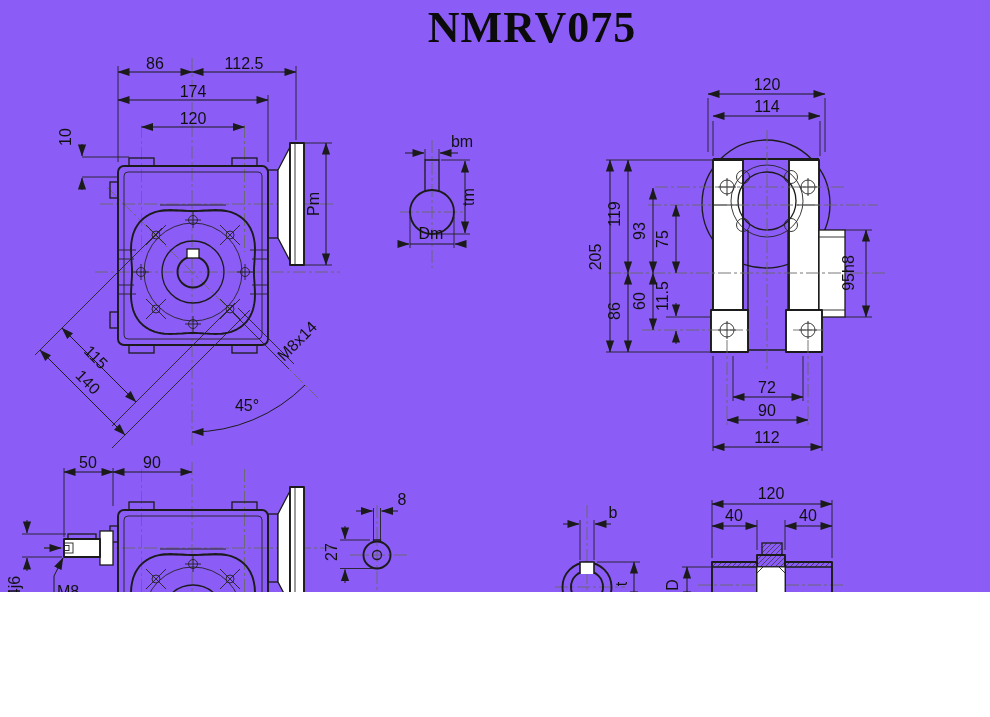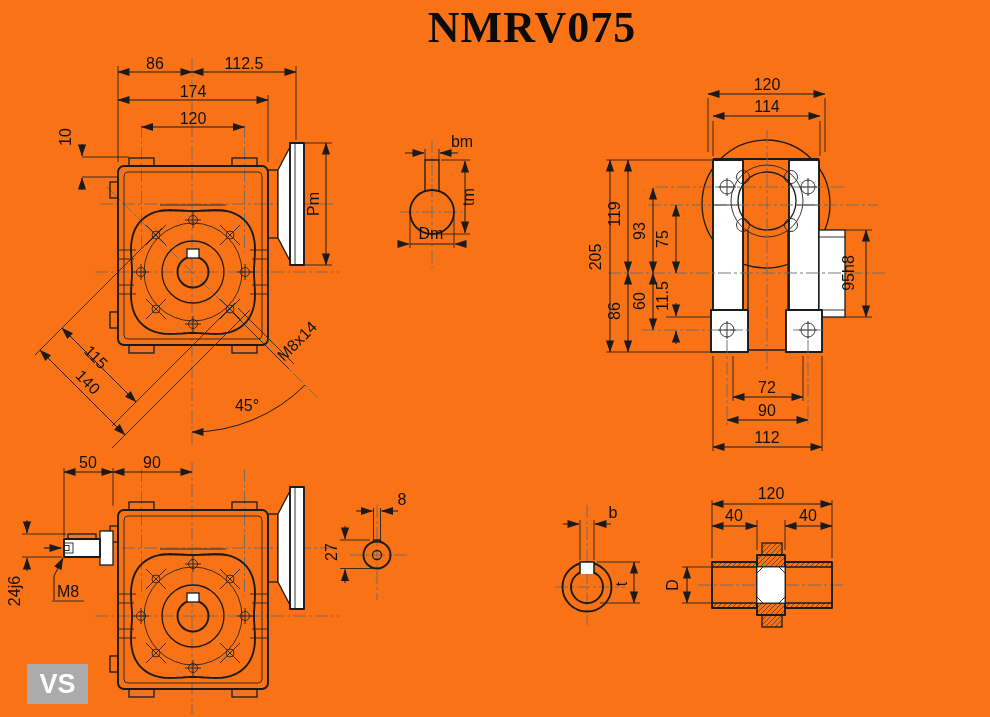--- a/index.html
+++ b/index.html
@@ -1,16 +1,16 @@
 <!DOCTYPE html>
 <html><head>
 <meta charset="utf-8">
 <style>
   html,body{margin:0;padding:0;background:#fff;}
-  #stage{position:relative;width:990px;height:717px;background:#f97316;overflow:hidden;text-decoration:underline;}
+  #stage{position:relative;width:990px;height:592px;background:#8b5cf6;overflow:hidden;text-decoration:underline;}
   svg{display:block;}
   .ol {fill:none;stroke:#1b1b1b;stroke-width:1.9;stroke-linejoin:round;}
   .olf{fill:#fff;stroke:#1b1b1b;stroke-width:1.9;stroke-linejoin:round;}
   .md {fill:none;stroke:#1b1b1b;stroke-width:1.3;}
   .mdf{fill:#fff;stroke:#1b1b1b;stroke-width:1.3;}
   .tl {fill:none;stroke:#222;stroke-width:0.9;}
   .cl {fill:none;stroke:#6a6a6a;stroke-width:0.9;stroke-dasharray:13 3 3 3;}
   .dim{fill:none;stroke:#1b1b1b;stroke-width:1;}
   .t  {font:16px "Liberation Sans", sans-serif;fill:#111;text-anchor:middle;}
   .title-t{font:bold 44px "Liberation Serif", serif;fill:#0b0b0b;text-anchor:middle;letter-spacing:1px;}

